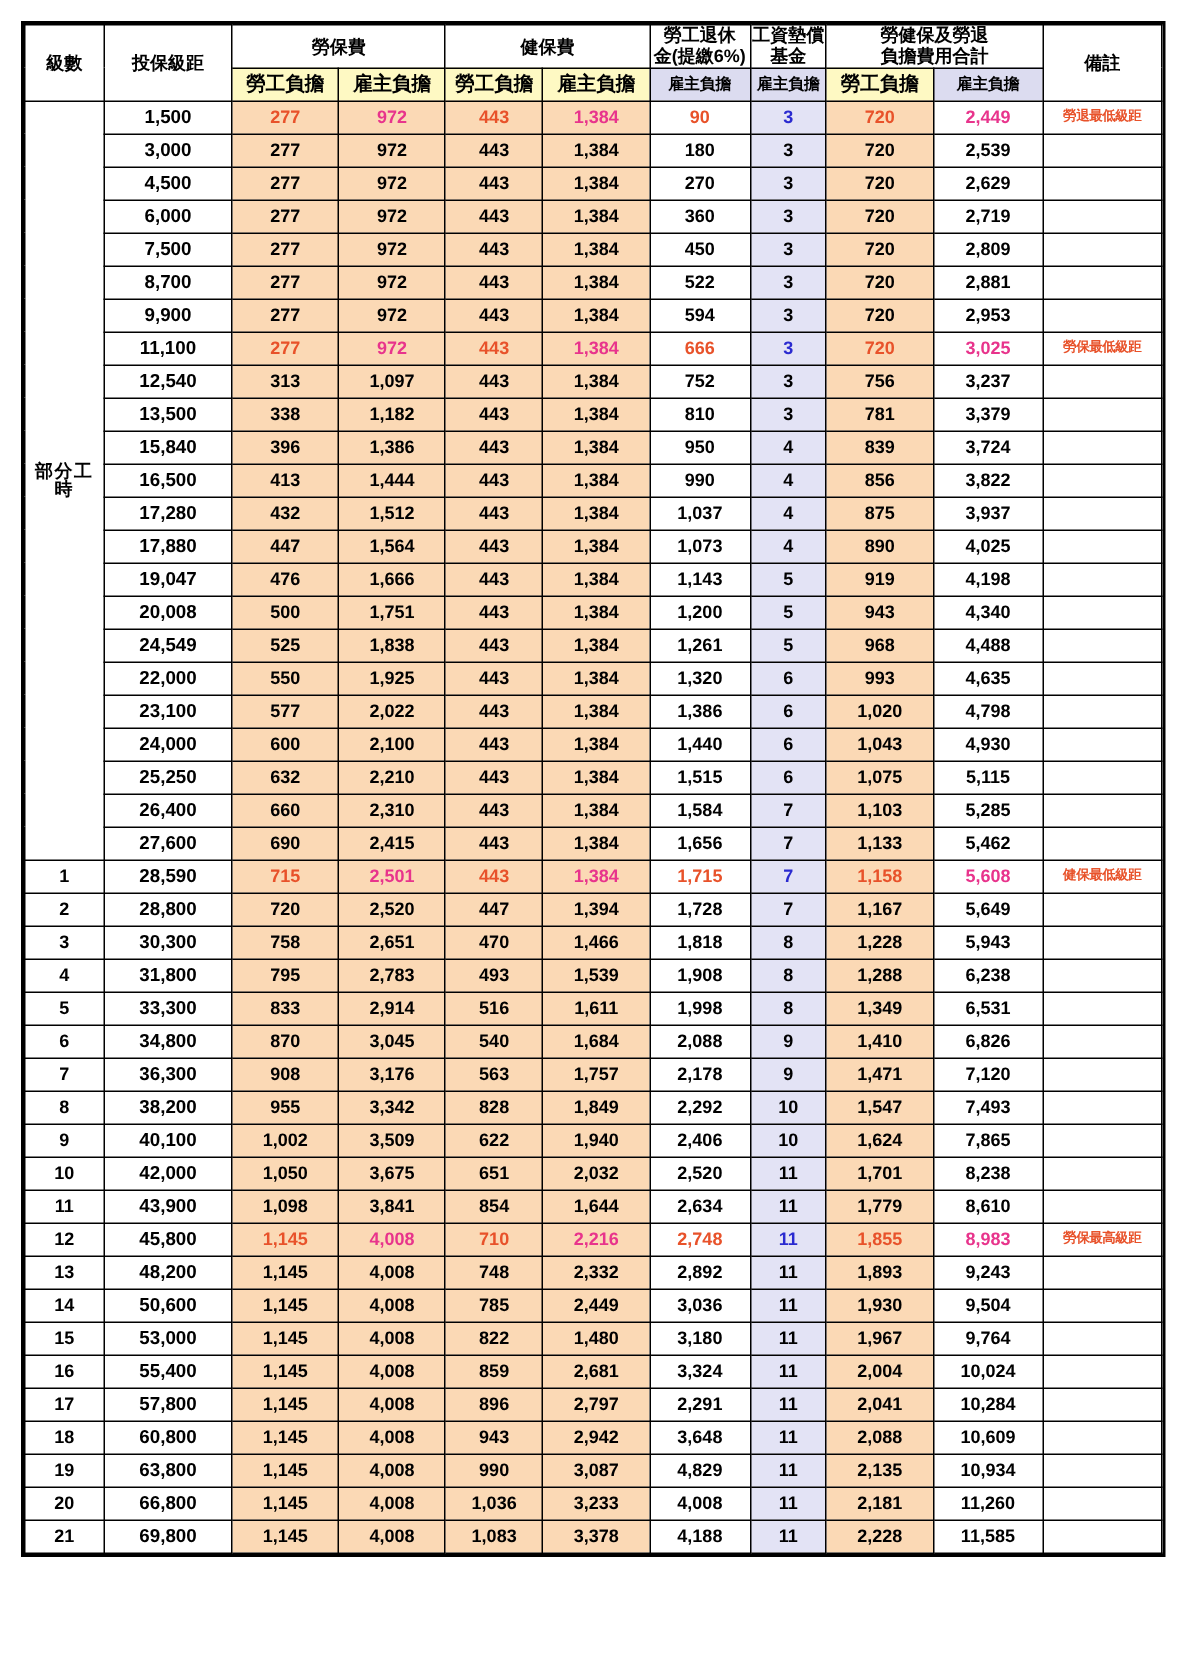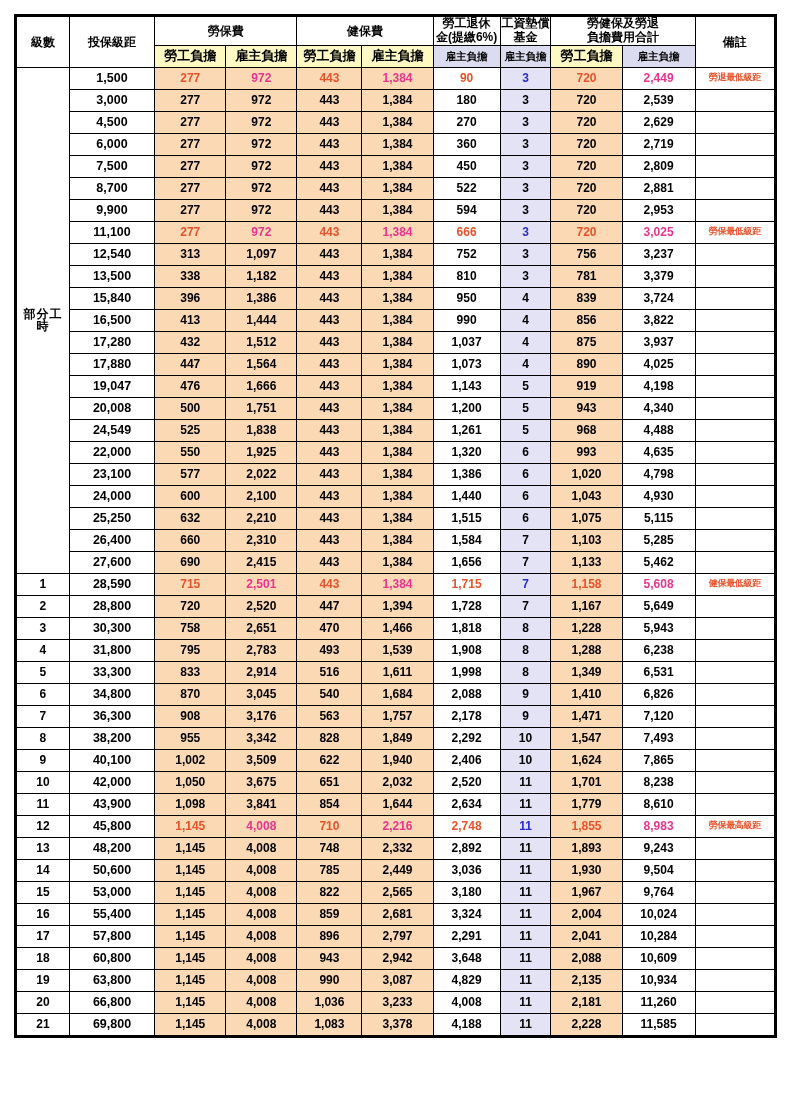--- a/index.html
+++ b/index.html
@@ -615,21 +615,21 @@
             <td class="num c-orange">1,930</td>
             <td class="num c-white">9,504</td>
             <td class="note c-white"></td>
           </tr>
           <tr>
             <td class="lvl">15</td>
             <td class="amt c-white">53,000</td>
             <td class="num c-orange">1,145</td>
             <td class="num c-orange">4,008</td>
             <td class="num c-orange">822</td>
-            <td class="num c-orange">2,565</td>
+            <td class="num c-orange">1,480</td>
             <td class="num c-white">3,180</td>
             <td class="num c-blue">11</td>
             <td class="num c-orange">1,967</td>
             <td class="num c-white">9,764</td>
             <td class="note c-white"></td>
           </tr>
           <tr>
             <td class="lvl">16</td>
             <td class="amt c-white">55,400</td>
             <td class="num c-orange">1,145</td>

